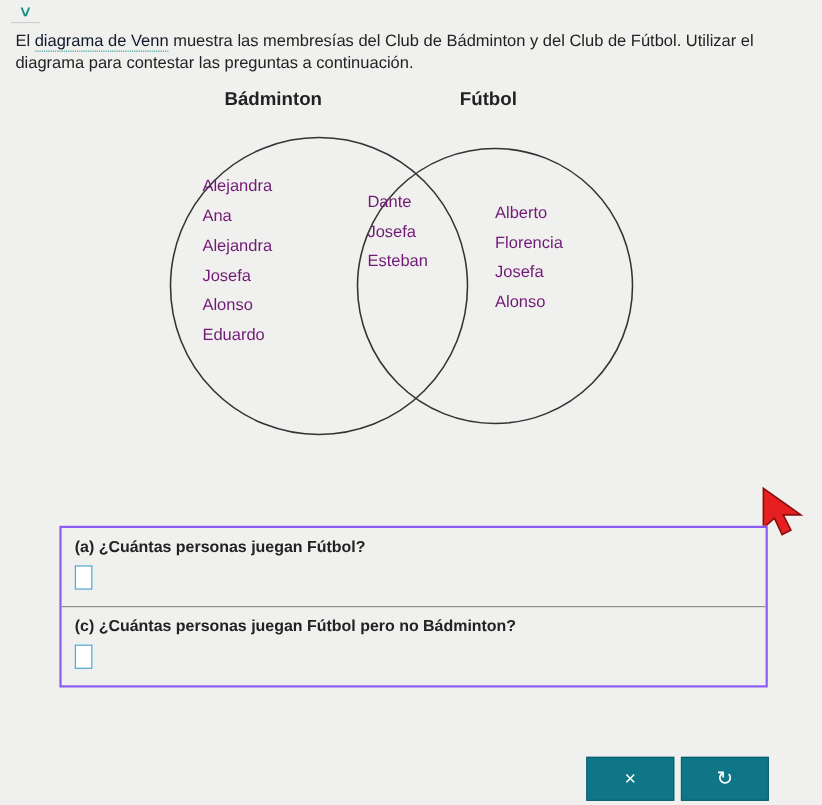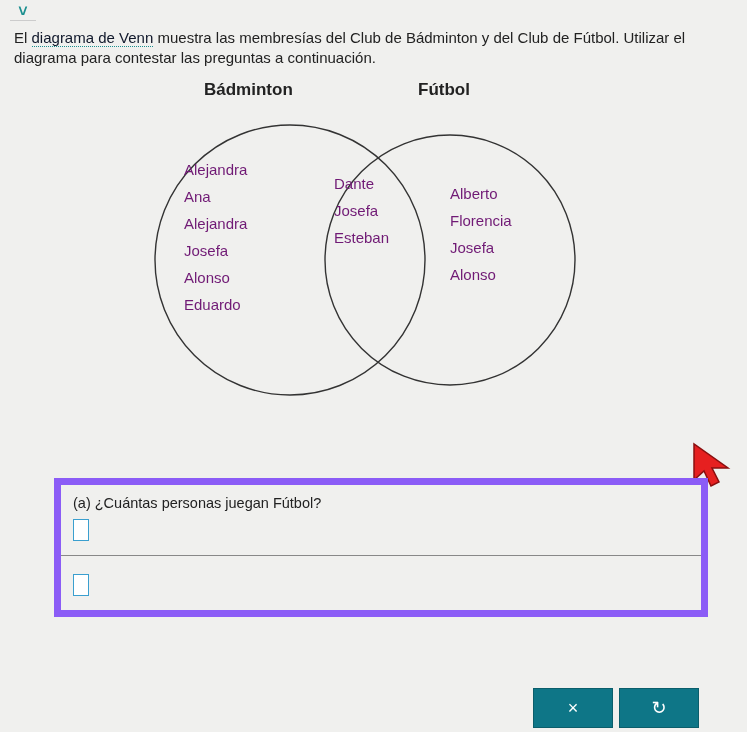--- a/index.html
+++ b/index.html
@@ -69,22 +69,23 @@
   }
   .names-left { top: 76px; left: 184px; }
   .names-mid  { top: 90px; left: 334px; }
   .names-right{ top: 100px; left: 450px; }
 
   .questions-box {
     position: absolute;
     top: 478px;
     left: 54px;
     width: 640px;
-    border: 7px solid #8b5cf6;
+    border: 2px solid #8b5cf6;
     background: #f0f0ee;
+    font-weight: bold;
   }
   .q-row {
     border-bottom: 1px solid #888;
     padding: 10px 12px 10px 12px;
   }
   .q-row:last-child {
     border-bottom: none;
   }
   .q-text {
     font-size: 14.5px;
@@ -172,20 +173,21 @@
 <svg class="cursor-arrow" viewBox="0 0 44 52">
   <polygon points="4,4 4,40 14,31 21,46 29,42 22,28 38,28" fill="#e62020" stroke="#8a0f0f" stroke-width="1.5"></polygon>
 </svg>
 
 <div class="questions-box">
   <div class="q-row">
     <div class="q-text">(a) ¿Cuántas personas juegan Fútbol?</div>
     <div class="answer-input"></div>
   </div>
   <div class="q-row">
+    <div class="q-text">(c) ¿Cuántas personas juegan Fútbol pero no Bádminton?</div>
     <div class="answer-input"></div>
   </div>
 </div>
 
 <div class="btn-bar">
   <div class="btn">
     <span>×</span>
   </div>
   <div class="btn">
     <span>↻</span>

